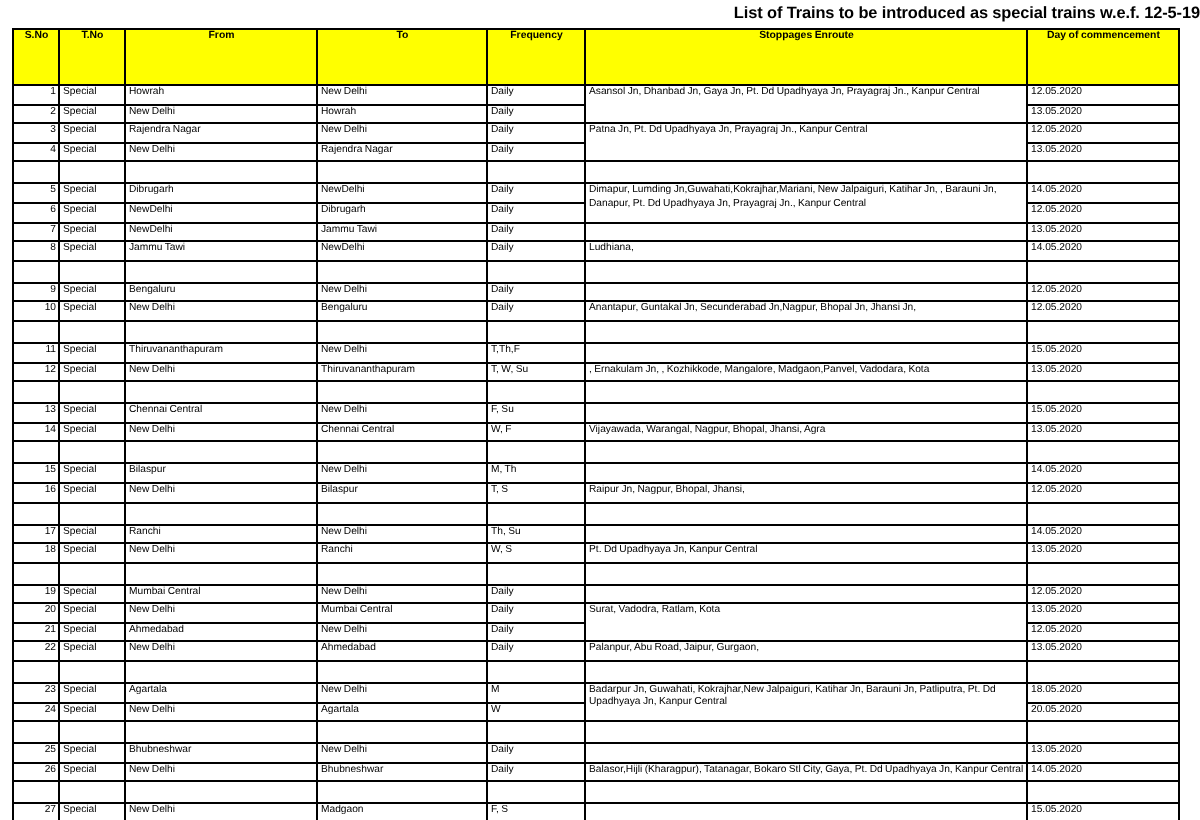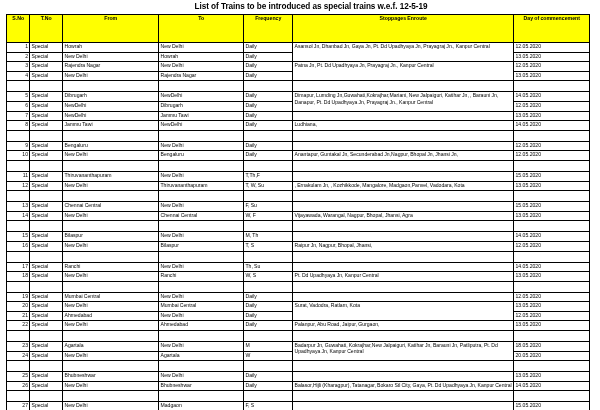--- a/index.html
+++ b/index.html
@@ -14,21 +14,21 @@
     color: #000000;
     overflow: hidden;
   }
   .page {
     position: relative;
     width: 600px;
     height: 410px;
     box-sizing: border-box;
   }
   .doc-title {
-    text-align: center;
+    text-align: right;
     font-size: 8.2px;
     font-weight: bold;
     line-height: 12px;
     padding-top: 1px;
     padding-left: 22px;
     letter-spacing: -0.05px;
     white-space: nowrap;
   }
   table.trains {
     border-collapse: collapse;

